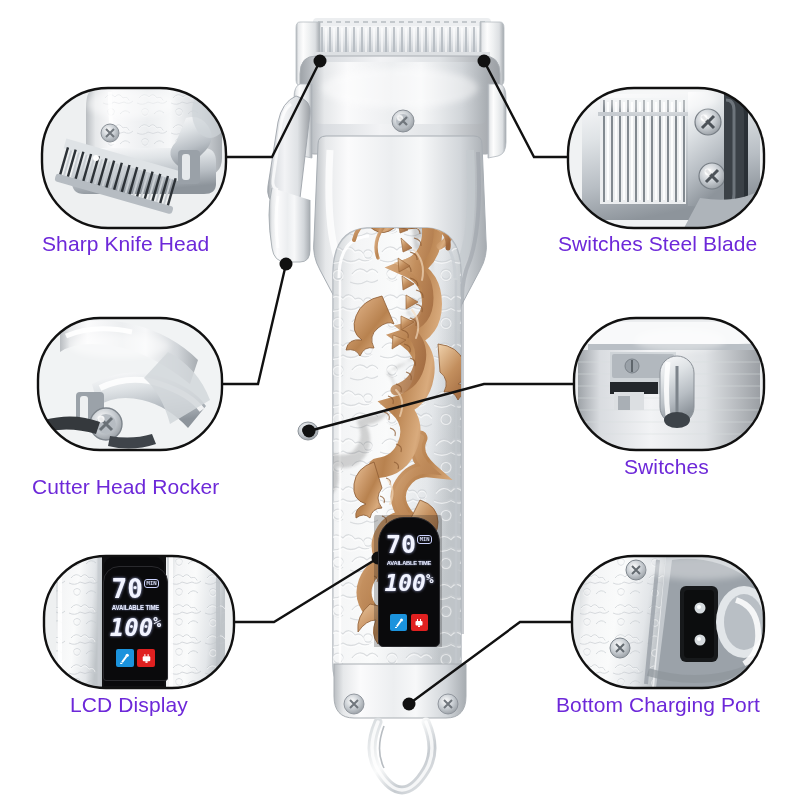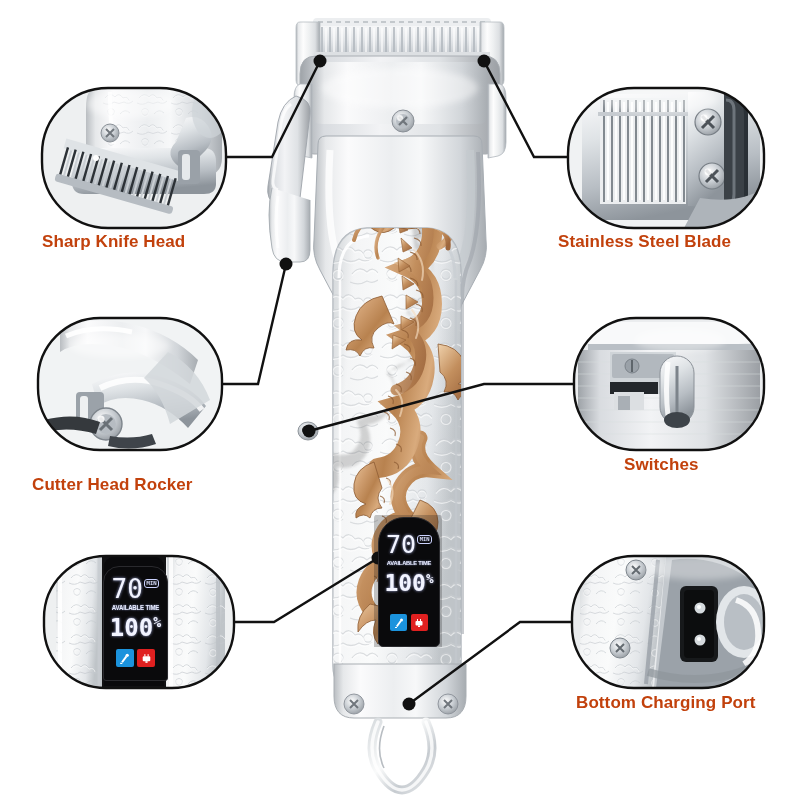--- a/index.html
+++ b/index.html
@@ -12,32 +12,32 @@
     position:relative;
   }
   #stage{position:absolute;inset:0;width:800px;height:800px;}
 
   
   #art{position:absolute;left:0;top:0;width:800px;height:800px;}
 
   
   .callout-label{
     position:absolute;
-    font-size:17px;
-    color:#c2410c;
+    font-size:21px;
+    color:#6d28d9;
     letter-spacing:.1px;
     white-space:nowrap;
-    font-weight:700;
+    font-weight:400;
   }
   .lbl-knife{left:42px;top:232px;}
   .lbl-blade{left:558px;top:232px;}
   .lbl-rocker{left:32px;top:455px;margin-top:20px;}
   .lbl-switch{left:624px;top:455px;text-align:right;}
   .lbl-lcd{left:70px;top:693px;}
-  .lbl-port{left:556px;top:693px;margin-left:20px;}
+  .lbl-port{left:556px;top:693px;}
 
   
   .lcd{
     position:absolute;
     background:#0a0a0c;
     overflow:hidden;
     font-family:"DejaVu Sans Mono","Liberation Mono",monospace;
     color:#fff;
   }
   .lcd-main{
@@ -50,21 +50,21 @@
     border-radius:16px 16px 3px 3px;
     border:1px solid #2a2a2e;
   }
   .lcd-inner{position:relative;width:100%;height:100%;}
 
   .seg-row{
     display:flex;align-items:flex-start;justify-content:center;
     width:100%;
   }
   .seg-big{
-    font-weight:normal;
+    font-weight:bold;
     letter-spacing:0px;
     color:#f2f4ff;
     text-shadow:0 0 3px rgba(190,200,255,.85);
     line-height:.95;
   }
   .seg-small-badge{
     display:inline-block;
     border:1.2px solid #cdd4ff;
     border-radius:3px;
     color:#e8ebff;
@@ -80,20 +80,21 @@
     text-shadow:0 0 2px rgba(180,195,255,.8);
     transform:scaleX(.92);
   }
   .seg-pct{
     width:100%;
     text-align:center;
     color:#f2f4ff;
     font-weight:bold;
     text-shadow:0 0 3px rgba(190,200,255,.85);
     line-height:.95;
+    font-style:italic;
   }
   .pct-sign{font-size:.55em;vertical-align:top;}
   .lcd-icons{
     position:absolute;left:0;right:0;
     display:flex;justify-content:center;gap:6%;
   }
   .lcd-ico{
     display:flex;align-items:center;justify-content:center;
     border-radius:2px;
     line-height:1;
@@ -808,18 +809,19 @@
               <rect x="8" y="4" width="2" height="4"></rect>
               <rect x="14" y="4" width="2" height="4"></rect>
               <rect x="10" y="17" width="4" height="3"></rect>
             </svg>
       </span>
     </div>
   </div>
 </div>
 
 <div class="callout-label lbl-knife">Sharp Knife Head</div>
-<div class="callout-label lbl-blade">Stainless Steel Blade</div>
+<div class="callout-label lbl-blade">Switches Steel Blade</div>
 <div class="callout-label lbl-rocker">Cutter Head Rocker</div>
 <div class="callout-label lbl-switch">Switches</div>
+<div class="callout-label lbl-lcd">LCD Display</div>
 <div class="callout-label lbl-port">Bottom Charging Port</div>
 
 </div>
 
 </body></html>

